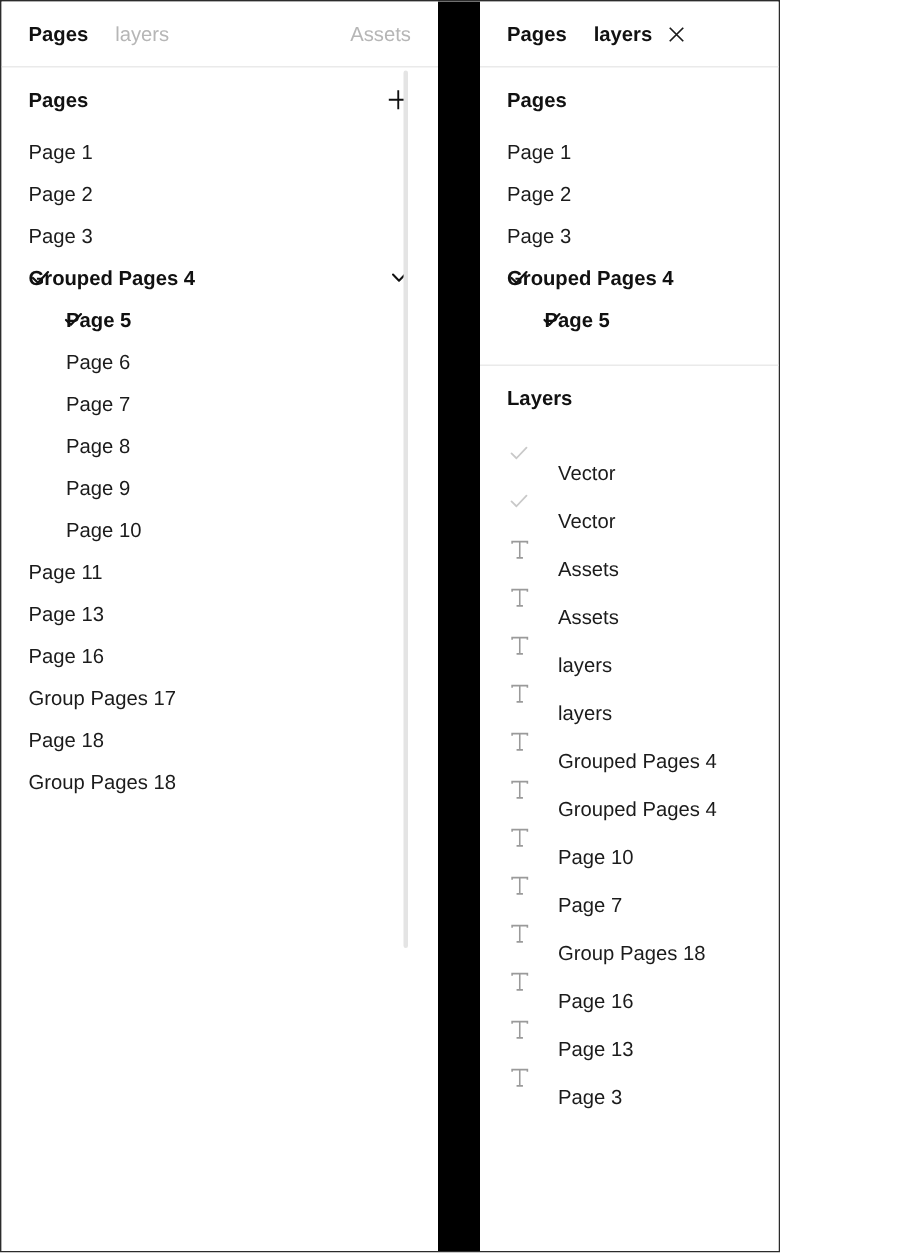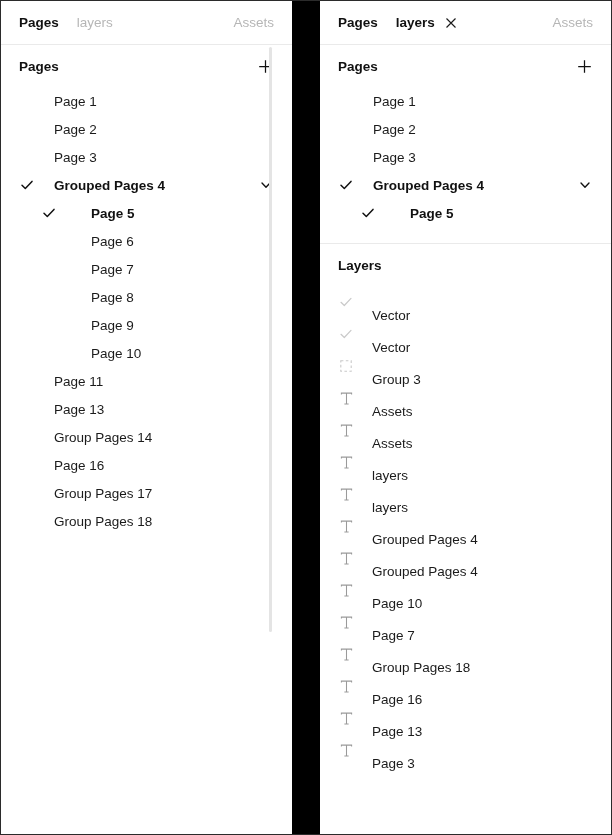--- a/index.html
+++ b/index.html
@@ -7,21 +7,21 @@
   html, body {
     width: 612px;
     height: 835px;
     background: #ffffff;
     font-family: "Liberation Sans", sans-serif;
     -webkit-font-smoothing: antialiased;
   }
 
   #root {
     position: relative;
-    width: 612px;
+    width: 520px;
     height: 835px;
     background: #ffffff;
     border: 1px solid #2b2b2b;
     overflow: hidden;
   }
 
   
   .panel {
     position: absolute;
     top: 0;
@@ -123,23 +123,23 @@
   .page-check svg { display: block; }
   .page-label {
     font-size: 13.5px;
     color: #1b1b1b;
     font-weight: 400;
     white-space: nowrap;
   }
   .page-row.sel .page-label { font-weight: 700; color: #111111; }
 
   
-  .page-row.lvl0 .page-label  { margin-left: 53px; }
+  .page-row.lvl0 .page-label  { margin-left: 18px; }
   .page-row.lvl0 .page-check  { left: 18px; }
-  .page-row.lvl1 .page-label  { margin-left: 90px; }
+  .page-row.lvl1 .page-label  { margin-left: 43px; }
   .page-row.lvl1 .page-check  { left: 40px; }
 
   .chev {
     margin-left: auto;
     width: 16px;
     height: 16px;
     display: flex;
     align-items: center;
     justify-content: center;
     cursor: pointer;
@@ -255,27 +255,27 @@
         <div class="page-row lvl1">
           <span class="page-label">Page 10</span>
         </div>
         <div class="page-row lvl0">
           <span class="page-label">Page 11</span>
         </div>
         <div class="page-row lvl0">
           <span class="page-label">Page 13</span>
         </div>
         <div class="page-row lvl0">
-          <span class="page-label">Group Pages 14</span>
-        </div>
-        <div class="page-row lvl0">
           <span class="page-label">Page 16</span>
         </div>
         <div class="page-row lvl0">
           <span class="page-label">Group Pages 17</span>
+        </div>
+        <div class="page-row lvl0">
+          <span class="page-label">Page 18</span>
         </div>
         <div class="page-row lvl0">
           <span class="page-label">Group Pages 18</span>
         </div>
       </div>
 
     <div class="scroll-track scroll-left"></div>
   </div>
 
   <div class="separator-bar"></div>
@@ -353,28 +353,20 @@
         <div class="layer-row">
           <span class="layer-icon">
             <svg width="14" height="14" viewBox="0 0 14 14">
               <path d="M2 7.3 L5.3 10.5 L12 3.4" fill="none" stroke="#c9c9c9" stroke-width="1.2" stroke-linecap="round" stroke-linejoin="round"></path>
             </svg>
           </span>
           <span class="layer-label">Vector</span>
         </div>
         <div class="layer-row">
           <span class="layer-icon">
-            <svg width="12" height="12" viewBox="0 0 12 12">
-              <rect x="0.8" y="0.8" width="10.4" height="10.4" fill="none" stroke="#c9c9c9" stroke-width="1.1" stroke-dasharray="2.6 2.4"></rect>
-            </svg>
-          </span>
-          <span class="layer-label">Group 3</span>
-        </div>
-        <div class="layer-row">
-          <span class="layer-icon">
             <svg width="13" height="13" viewBox="0 0 13 13">
               <path d="M1.4 1.9 V1.1 H11.6 V1.9 M6.5 1.1 V11.9 M4.9 11.9 H8.1" fill="none" stroke="#9a9a9a" stroke-width="1.05" stroke-linecap="square"></path>
             </svg>
           </span>
           <span class="layer-label">Assets</span>
         </div>
         <div class="layer-row">
           <span class="layer-icon">
             <svg width="13" height="13" viewBox="0 0 13 13">
               <path d="M1.4 1.9 V1.1 H11.6 V1.9 M6.5 1.1 V11.9 M4.9 11.9 H8.1" fill="none" stroke="#9a9a9a" stroke-width="1.05" stroke-linecap="square"></path>

